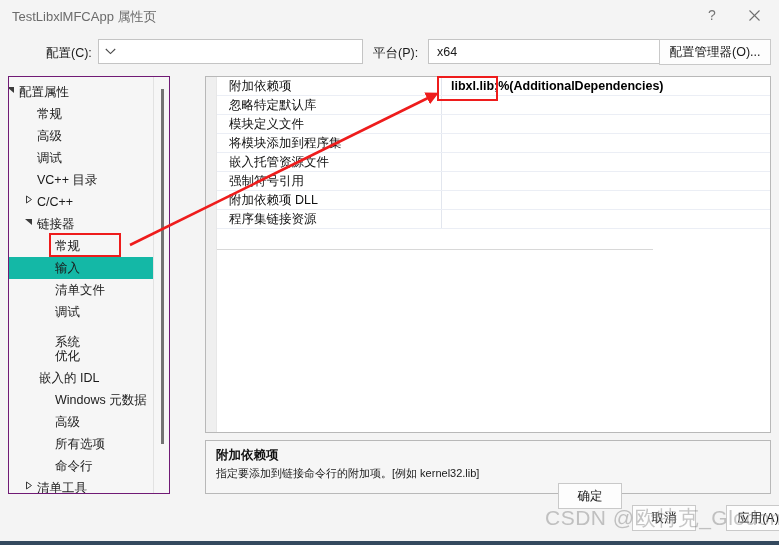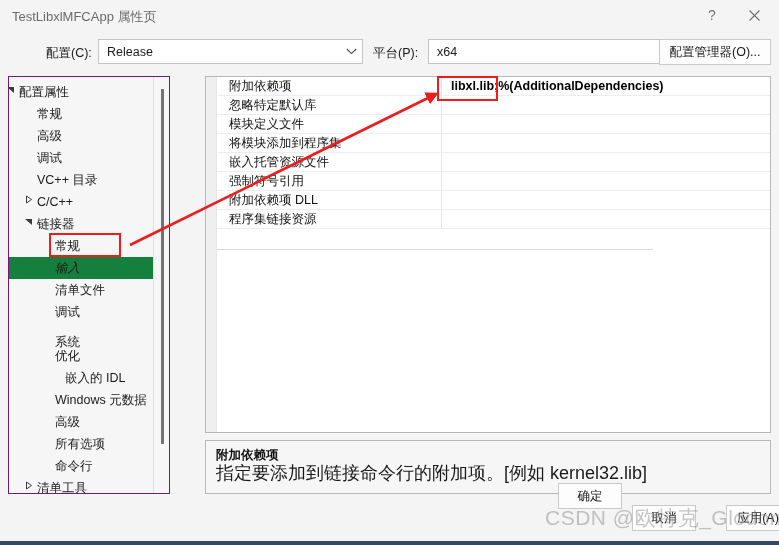--- a/index.html
+++ b/index.html
@@ -143,22 +143,21 @@
   .tree-row {
     position: relative;
     height: 22px;
     line-height: 22px;
     white-space: nowrap;
     font-size: 12.5px;
     color: #1a1a1a;
     cursor: default;
   }
   .tree-row.sel {
-    background: #15803d;
-    font-style: italic;
+    background: #14b8a6;
   }
   .tw {
     position: absolute;
     width: 14px;
     text-align: center;
     font-size: 8px;
     color: #3b3b3b;
     line-height: 22px;
   }
   .tree-row .lbl { position: absolute; }
@@ -268,21 +267,21 @@
     box-sizing: border-box;
     padding: 6px 10px;
   }
   #desc-title {
     font-size: 12.5px;
     font-weight: bold;
     color: #111;
     line-height: 17px;
   }
   #desc-body {
-    font-size: 18px;
+    font-size: 11px;
     color: #1a1a1a;
     line-height: 18px;
   }
 
   
   #ok-btn     { left: 558px; top: 483px; width: 64px; height: 26px; }
   #cancel-btn { left: 632px; top: 505px; width: 64px; height: 26px; }
   #apply-btn  { left: 726px; top: 505px; width: 64px; height: 26px; }
 
   
@@ -317,21 +316,20 @@
       <svg width="13" height="13" viewBox="0 0 13 13" aria-hidden="true">
         <line x1="1.5" y1="1.5" x2="11.5" y2="11.5" stroke="#6f6f6f" stroke-width="1.1"></line>
         <line x1="11.5" y1="1.5" x2="1.5" y2="11.5" stroke="#6f6f6f" stroke-width="1.1"></line>
       </svg>
     </div>
   </div>
 
   <div id="config-row">
     <div class="fld-label" id="config-label">配置(C):</div>
     <div class="combo" id="config-combo">
-      <div class="combo-val">Release</div>
       <div class="chev">
         <svg width="11" height="7" viewBox="0 0 11 7" aria-hidden="true">
           <polyline points="0.8,1 5.5,5.6 10.2,1" fill="none" stroke="#4a4a4a" stroke-width="1.1"></polyline>
         </svg>
       </div>
     </div>
 
     <div class="fld-label" id="platform-label">平台(P):</div>
     <div class="combo" id="platform-combo">
       <div class="combo-val">x64</div>
@@ -389,21 +387,21 @@
         <div class="tree-row">
           <span class="lbl" style="left: 46px;">调试</span>
         </div>
         <div class="tree-row">
           <span class="lbl" style="left: 46px; margin-top: 8px;">系统</span>
         </div>
         <div class="tree-row">
           <span class="lbl" style="left: 46px;">优化</span>
         </div>
         <div class="tree-row">
-          <span class="lbl" style="left: 56px;">嵌入的 IDL</span>
+          <span class="lbl" style="left: 30px;">嵌入的 IDL</span>
         </div>
         <div class="tree-row">
           <span class="lbl" style="left: 46px;">Windows 元数据</span>
         </div>
         <div class="tree-row">
           <span class="lbl" style="left: 46px;">高级</span>
         </div>
         <div class="tree-row">
           <span class="lbl" style="left: 46px;">所有选项</span>
         </div>

